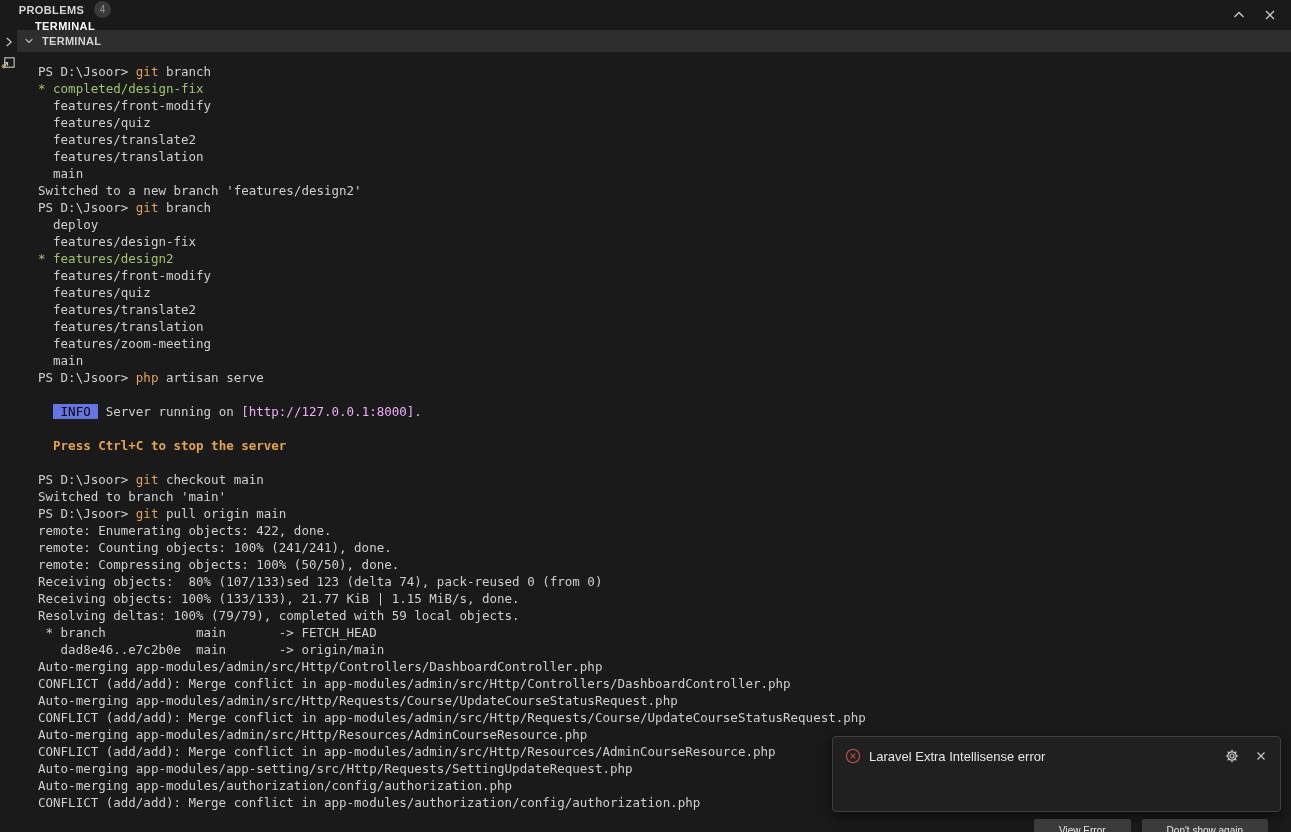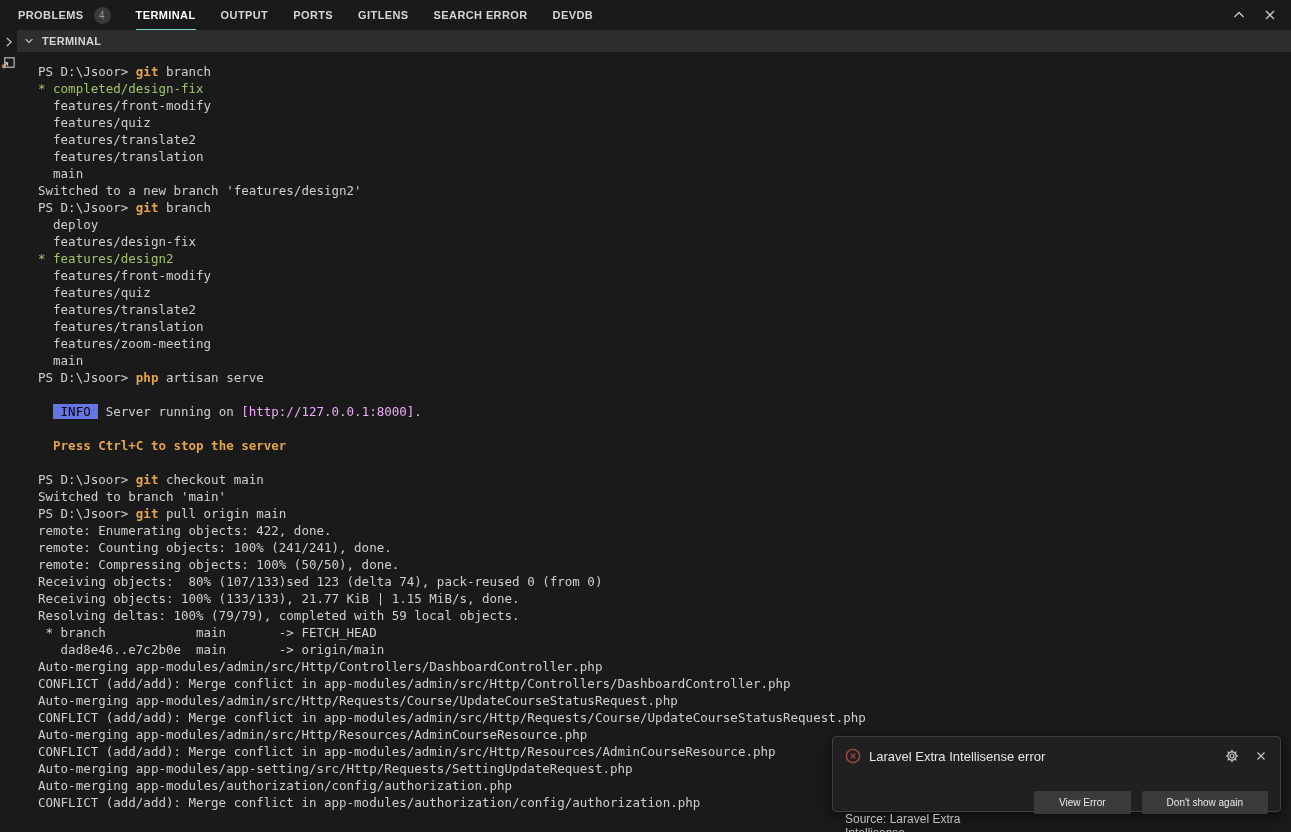--- a/index.html
+++ b/index.html
@@ -6,21 +6,21 @@
   html,body { background:#111; }
   .screen {
     position:relative; width:1291px; height:832px; overflow:hidden;
     background:#1a1a1a; font-family:"Liberation Sans", sans-serif;
   }
   
   .tabbar {
     height:30px; display:flex; align-items:center; justify-content:space-between;
     background:#1a1a1a;
   }
-  .tabs { display:flex; align-items:center; margin-left:18px; column-gap:25px; height:100%; }
+  .tabs { display:flex; align-items:center; margin-left:18px; column-gap:25px; height:100%;flex-direction:column; }
   .tab {
     display:flex; align-items:center; height:100%; cursor:pointer;
     font-size:11px; font-weight:600; letter-spacing:.4px; color:#d6d6d6;
     border-bottom:1px solid transparent; padding-top:1px;
   }
   .tab.active { color:#ffffff; border-bottom:1px solid #7fd4cd; }
   .badge {
     margin-left:10px; width:17px; height:17px; border-radius:50%;
     background:#3a3a3a; color:#989898; font-size:10px; font-weight:400;
     display:inline-flex; align-items:center; justify-content:center;
@@ -40,31 +40,31 @@
   }
   .term-header .hdr-label {
     font-size:11px; font-weight:700; letter-spacing:.3px; color:#d4d4d4;
   }
   .term {
     flex:1; background:#1a1a1a; padding:11px 0 0 21px; overflow:hidden;
     font-family:"DejaVu Sans Mono", monospace; font-size:12.5px; line-height:17px;
     color:#cfcfcf;
   }
   .tline { white-space:pre; height:17px; }
-  .tline .cmd   { color:#e2a44f;font-weight:bold; }
+  .tline .cmd   { color:#e2a44f; }
   .tline .branch{ color:#a3c46a; }
   .tline .warn  { color:#e2a44f; font-weight:bold; }
   .tline .boldw { color:#f0abfc; font-weight:normal; }
   .tline .badgeinfo { background:#6576e4; color:#000000; }
   
   .notification {
     position:absolute; right:10px; bottom:20px; width:449px; height:76px;
     background:#202021; border:1px solid #404040; border-radius:4px;
     box-shadow:0 4px 14px rgba(0,0,0,.55);
-    display:flex; flex-direction:column; padding:11px 12px 11px 12px;
+    display:flex; flex-direction:column; padding:11px 12px 11px 12px;gap:28px;
   }
   .notif-header { display:flex; align-items:center; column-gap:8px; }
   .notif-title { font-size:13px; color:#e6e6e6; flex:1; }
   .notif-icons { display:flex; align-items:center; column-gap:14px; }
   .notif-footer { display:flex; align-items:center; margin-top:auto; }
   .notif-source { font-size:12px; color:#bdbdbd; flex:1;margin-top:48px; }
   .notif-btn {
     font-family:"Liberation Sans", sans-serif; font-size:10px; color:#eaeaea;
     background:#3b3b3b; border:none; border-radius:2px; padding:6px 25px;
     margin-left:11px; cursor:pointer;

